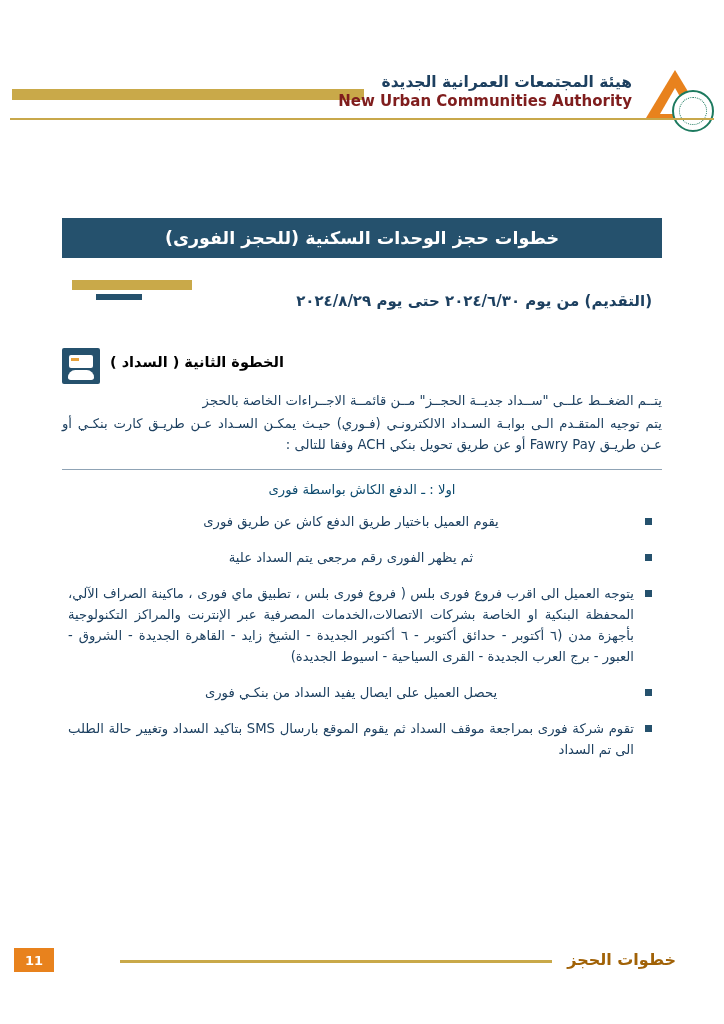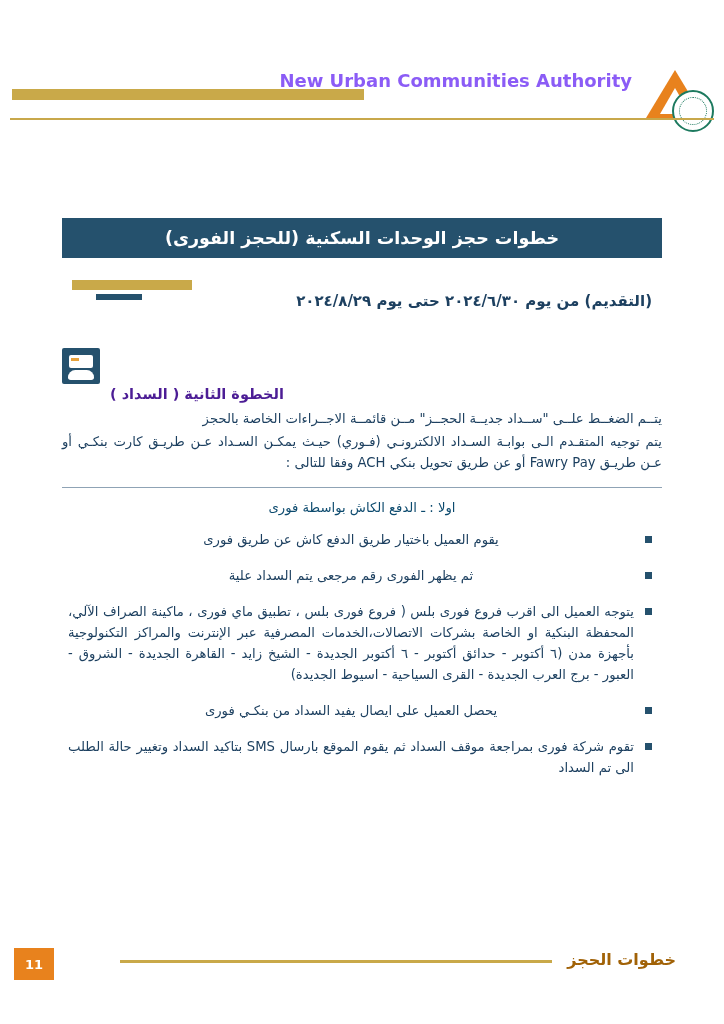--- a/index.html
+++ b/index.html
@@ -47,23 +47,23 @@
     text-align: right;
   }
   .header-text .ar {
     font-size: 15.5px;
     font-weight: bold;
     color: #1d4060;
     letter-spacing: 0px;
     line-height: 20px;
   }
   .header-text .en {
-    font-size: 18px;
-    font-weight: bold;
-    color: #8b5cf6;
+    font-size: 15px;
+    font-weight: bold;
+    color: #7f1d1d;
     line-height: 18px;
     direction: ltr;
     text-align: right;
   }
   .logo {
     position: absolute;
     right: 10px;
     top: 6px;
     width: 74px;
     height: 64px;
@@ -175,23 +175,22 @@
   .step-head {
     display: flex;
     align-items: flex-start;
     justify-content: flex-end;
     gap: 10px;
     margin-bottom: 6px;
   }
   .step-head .label {
     font-size: 14.5px;
     font-weight: bold;
-    color: #4c1d95;
+    color: #000000;
     padding-top: 6px;
-    margin-top: 32px;
   }
   .pay-icon {
     width: 38px;
     height: 36px;
     background: #25516d;
     border-radius: 2px;
     position: relative;
     flex: 0 0 auto;
   }
   .pay-icon .card {
@@ -297,36 +296,37 @@
     left: 120px;
     top: 12px;
     height: 3px;
     background: #c9a949;
   }
   .page-num {
     position: absolute;
     left: 14px;
     top: 0px;
     width: 40px;
-    height: 32px;
+    height: 24px;
     background: #e8821d;
     color: #ffffff;
     font-size: 13px;
     font-weight: bold;
     display: flex;
     align-items: center;
     justify-content: center;
   }
 </style>
 </head>
 <body>
 
 <div class="header">
   <div class="header-bar-gold"></div>
   <div class="header-text">
+    <div class="ar">هيئة المجتمعات العمرانية الجديدة</div>
     <div class="en">New Urban Communities Authority</div>
   </div>
   <div class="logo">
     <div class="triangle"></div>
     <div class="tri-inner"></div>
     <div class="seal"></div>
   </div>
   <div class="header-rule"></div>
 </div>
 

